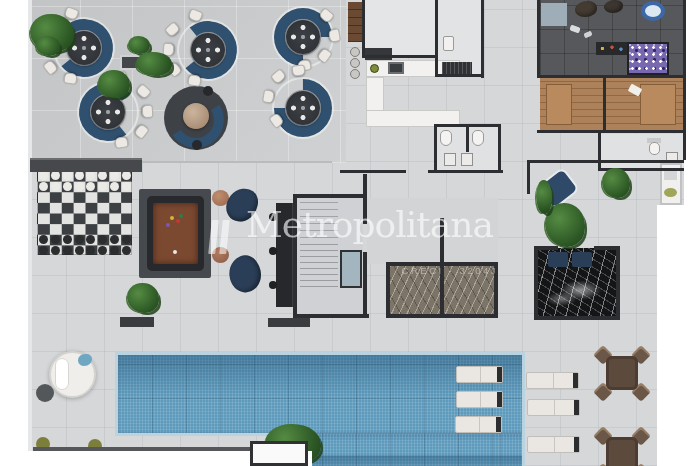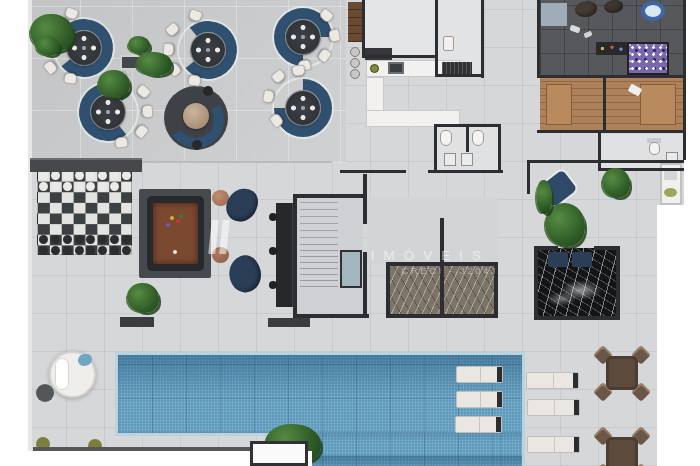--- a/index.html
+++ b/index.html
@@ -337,17 +337,17 @@
 
   <div class="cutter" style="left:0;top:0;width:28px;height:466px;"></div>
   <div class="cutter" style="left:686px;top:0;width:14px;height:466px;"></div>
   <div class="cutter" style="left:657px;top:205px;width:43px;height:261px;"></div>
   <div class="cutter" style="left:684px;top:160px;width:16px;height:45px;"></div>
   <div class="cutter" style="left:0;top:451px;width:312px;height:15px;z-index:25;"></div>
 
   <div id="wm">
     <div class="bar" style="left:6px;"></div>
     <div class="bar" style="left:17px;"></div>
-    <div class="sub">IMÓVEIS</div>
+    <div class="brand">Metropolitana</div>
     <div class="lic">CRECI - 3204J</div>
   </div>
 
 </div>
 
 </body></html>

